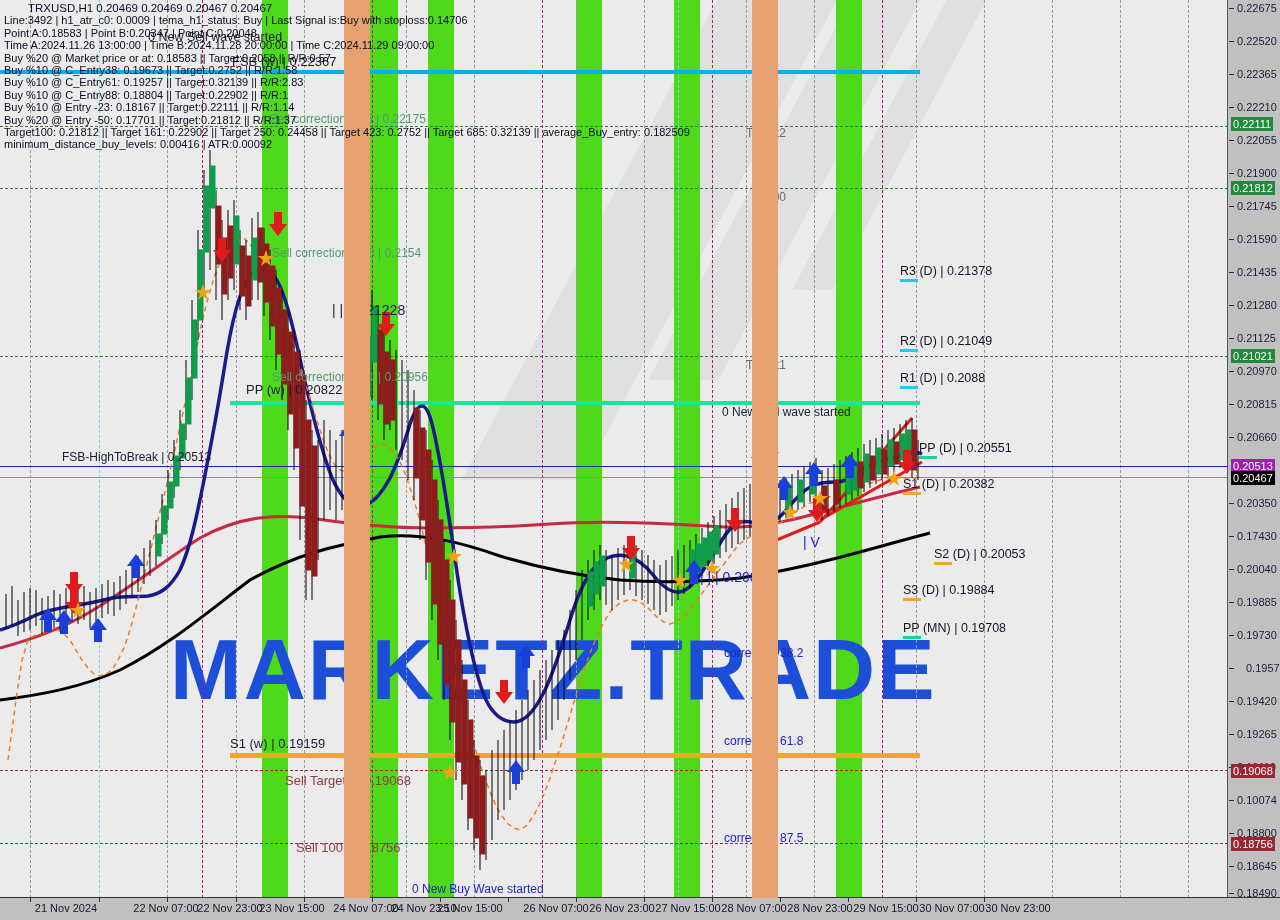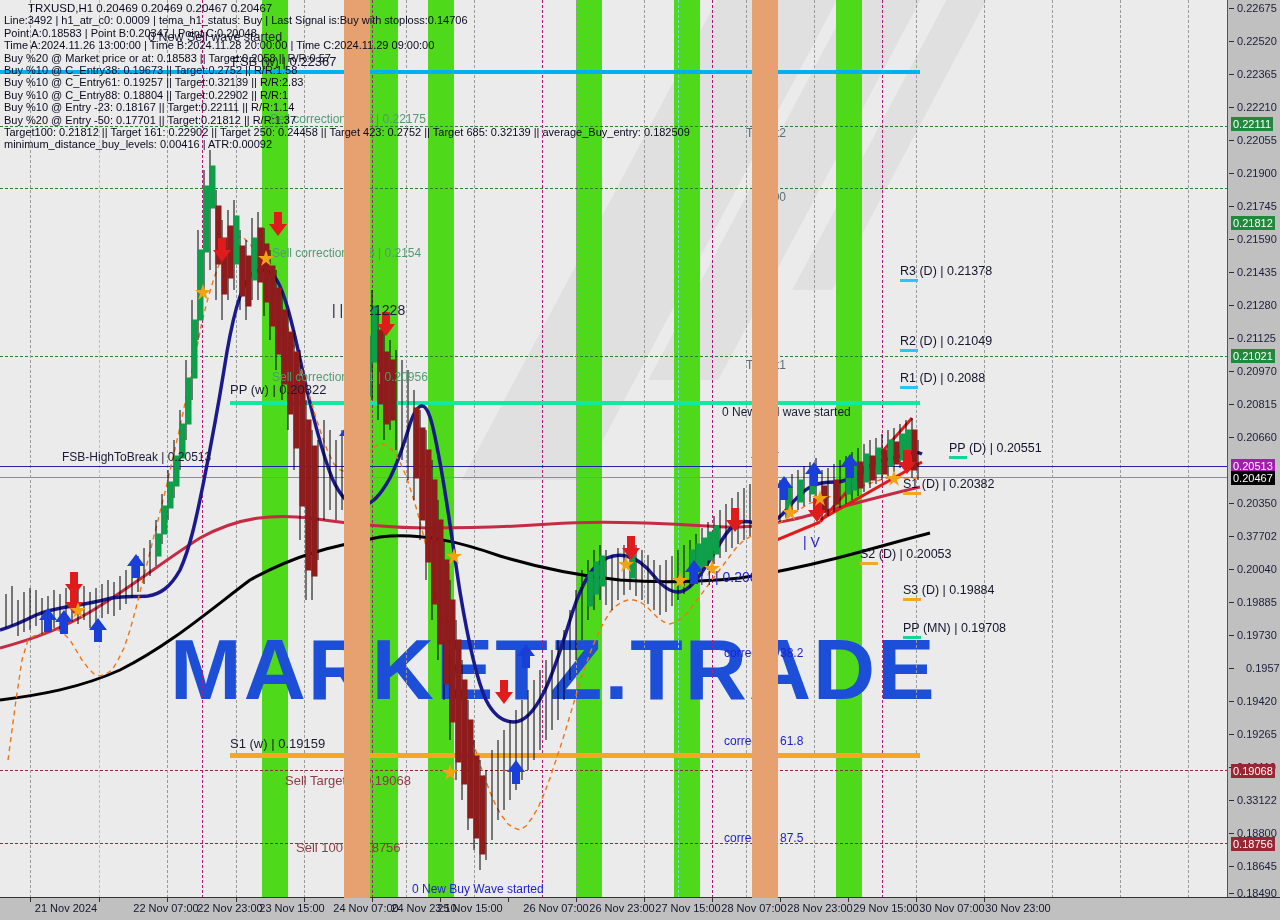--- a/index.html
+++ b/index.html
@@ -461,21 +461,21 @@
           </g>
         </g>
       </svg>
 
       <div class="lbl dark" style="left:148px;top:30px;font-size:12.5px;">0 New Sell wave started</div>
       <div class="lbl dark" style="left:232px;top:54px;font-size:13px;">FSB (w) | 0.22367</div>
       <div class="lbl greenmid" style="left:270px;top:112px;">Sell correction 87.5 | 0.22175</div>
       <div class="lbl greenmid" style="left:272px;top:246px;">Sell correction 61.8 | 0.2154</div>
       <div class="lbl dark" style="left:332px;top:302px;font-size:14px;">| | | 0.21228</div>
       <div class="lbl greenmid" style="left:272px;top:370px;">Sell correction 38.1 | 0.20956</div>
-      <div class="lbl dark" style="left:230px;top:382px;font-size:13px;">PP (w) | 0.20822</div>
+      <div class="lbl dark" style="left:246px;top:382px;font-size:13px;">PP (w) | 0.20822</div>
       <div class="lbl dark" style="left:62px;top:450px;">FSB-HighToBreak | 0.20513</div>
       <div class="lbl dark" style="left:722px;top:405px;">0 New Sell wave started</div>
       <div class="lbl blue" style="left:700px;top:569px;font-size:14px;">| | | 0.20048</div>
       <div class="lbl blue" style="left:803px;top:534px;font-size:14px;">| V</div>
       <div class="lbl gray" style="left:746px;top:358px;">Target1</div>
       <div class="lbl gray" style="left:746px;top:126px;">Target2</div>
       <div class="lbl gray" style="left:766px;top:190px;">100</div>
       <div class="lbl blue" style="left:724px;top:646px;">correction 38.2</div>
       <div class="lbl blue" style="left:724px;top:734px;">correction 61.8</div>
       <div class="lbl blue" style="left:724px;top:831px;">correction 87.5</div>
@@ -489,29 +489,29 @@
         <span class="dash" style="background:#29c5f6;"></span>
       </div>
       <div class="piv" style="left:900px;top:334px;">
         <span>R2 (D) | 0.21049</span>
         <span class="dash" style="background:#29c5f6;"></span>
       </div>
       <div class="piv" style="left:900px;top:371px;">
         <span>R1 (D) | 0.2088</span>
         <span class="dash" style="background:#29c5f6;"></span>
       </div>
-      <div class="piv" style="left:949px;top:441px;">
+      <div class="piv" style="left:919px;top:441px;">
         <span>PP (D) | 0.20551</span>
         <span class="dash" style="background:#17d39a;"></span>
       </div>
       <div class="piv" style="left:903px;top:477px;">
         <span>S1 (D) | 0.20382</span>
         <span class="dash" style="background:#f5a623;"></span>
       </div>
-      <div class="piv" style="left:860px;top:547px;">
+      <div class="piv" style="left:934px;top:547px;">
         <span>S2 (D) | 0.20053</span>
         <span class="dash" style="background:#f5a623;"></span>
       </div>
       <div class="piv" style="left:903px;top:583px;">
         <span>S3 (D) | 0.19884</span>
         <span class="dash" style="background:#f5a623;"></span>
       </div>
       <div class="piv" style="left:903px;top:621px;">
         <span>PP (MN) | 0.19708</span>
         <span class="dash" style="background:#17d39a;"></span>
@@ -560,46 +560,46 @@
       <span class="pt" style="top:332px;">0.21125</span>
     <span class="ptick" style="top:371px;"></span>
       <span class="pt" style="top:365px;">0.20970</span>
     <span class="ptick" style="top:404px;"></span>
       <span class="pt" style="top:398px;">0.20815</span>
     <span class="ptick" style="top:437px;"></span>
       <span class="pt" style="top:431px;">0.20660</span>
     <span class="ptick" style="top:503px;"></span>
       <span class="pt" style="top:497px;">0.20350</span>
     <span class="ptick" style="top:536px;"></span>
-      <span class="pt" style="top:530px;">0.37702</span>
+      <span class="pt" style="top:530px;">0.17430</span>
     <span class="ptick" style="top:569px;"></span>
       <span class="pt" style="top:563px;">0.20040</span>
     <span class="ptick" style="top:602px;"></span>
       <span class="pt" style="top:596px;">0.19885</span>
     <span class="ptick" style="top:635px;"></span>
       <span class="pt" style="top:629px;">0.19730</span>
     <span class="ptick" style="top:668px;"></span>
       <span class="pt" style="top:662px;padding-left:9px;">0.19575</span>
     <span class="ptick" style="top:701px;"></span>
       <span class="pt" style="top:695px;">0.19420</span>
     <span class="ptick" style="top:734px;"></span>
       <span class="pt" style="top:728px;">0.19265</span>
     <span class="ptick" style="top:767px;"></span>
       <span class="pt" style="top:761px;">0.19110</span>
     <span class="ptick" style="top:800px;"></span>
-      <span class="pt" style="top:794px;">0.33122</span>
+      <span class="pt" style="top:794px;">0.10074</span>
     <span class="ptick" style="top:833px;"></span>
       <span class="pt" style="top:827px;">0.18800</span>
     <span class="ptick" style="top:866px;"></span>
       <span class="pt" style="top:860px;">0.18645</span>
     <span class="ptick" style="top:893px;"></span>
       <span class="pt" style="top:887px;">0.18490</span>
 
     <span class="tag green" style="top:117px;">0.22111</span>
-    <span class="tag green" style="top:181px;margin-top:35px;">0.21812</span>
+    <span class="tag green" style="top:181px;">0.21812</span>
     <span class="tag green" style="top:349px;">0.21021</span>
     <span class="tag blue" style="top:459px;">0.20513</span>
     <span class="tag black" style="top:471px;">0.20467</span>
     <span class="tag red" style="top:764px;">0.19068</span>
     <span class="tag red" style="top:837px;">0.18756</span>
   </div>
 
   <div id="tscale">
     <span class="tk" style="left:30px;"></span>  
       <span class="tl" style="left:66px;">21 Nov 2024</span>

